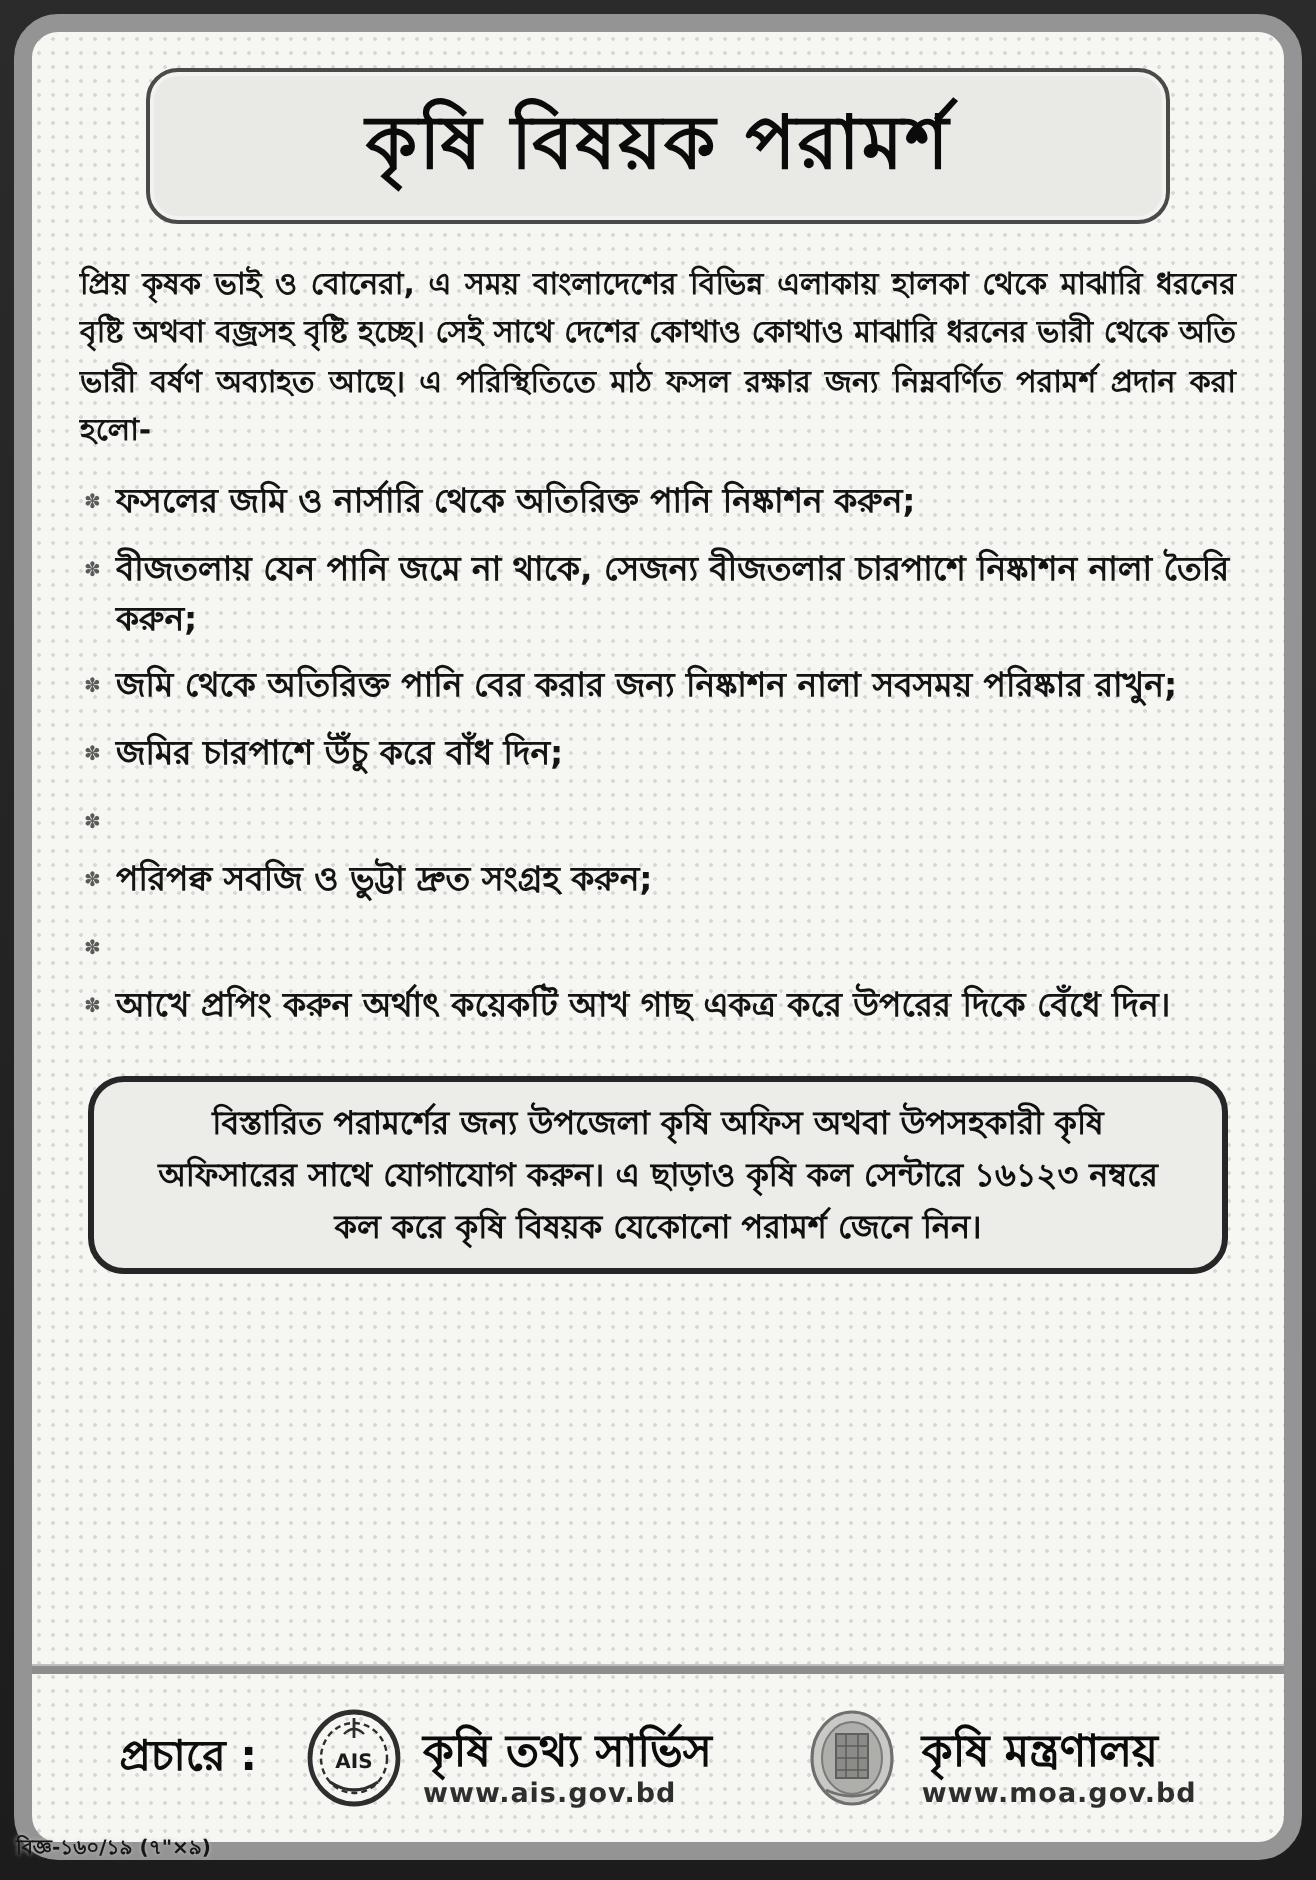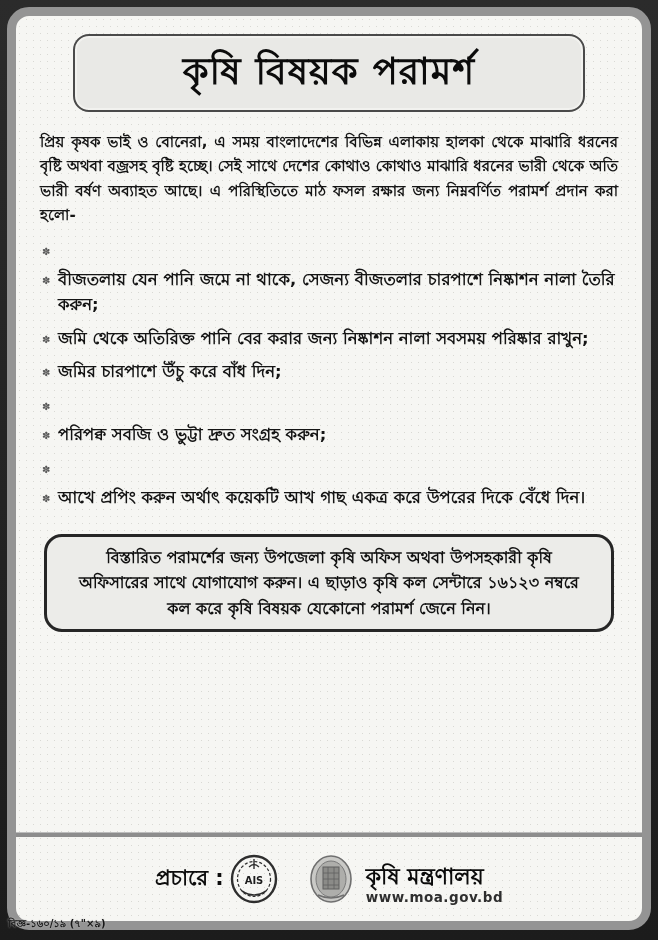--- a/index.html
+++ b/index.html
@@ -93,21 +93,21 @@
   .divider {
     margin: auto -20px 0 -20px;
     height: 4px;
     background: #8d8d8d;
     border-top: 1px solid #bdbdbd;
   }
   .footer {
     display: flex;
     align-items: center;
     justify-content: center;
-    gap: 1px;
+    gap: 19px;
     padding: 16px 0 10px 0;
   }
   .pub-label {
     font-size: 21px;
     font-weight: bold;
     color: #0d0d0d;
     margin-right: 4px;
   }
   .org { display: flex; align-items: flex-end; gap: 10px; }
   .org + .org { margin-left: 26px; }
@@ -144,20 +144,21 @@
 
     <div class="title-box">
       <h1>কৃষি বিষয়ক পরামর্শ</h1>
     </div>
 
     <p class="intro">প্রিয় কৃষক ভাই ও বোনেরা, এ সময় বাংলাদেশের বিভিন্ন এলাকায় হালকা থেকে মাঝারি ধরনের বৃষ্টি অথবা বজ্রসহ বৃষ্টি হচ্ছে। সেই সাথে দেশের কোথাও কোথাও মাঝারি ধরনের  ভারী থেকে অতি ভারী বর্ষণ অব্যাহত আছে। এ পরিস্থিতিতে মাঠ ফসল রক্ষার জন্য নিম্নবর্ণিত পরামর্শ প্রদান করা হলো-</p>
 
     <ul class="advisory-list">
       <li>
         <span class="bullet">✽</span>
+        <span>ফসলের জমি ও নার্সারি থেকে অতিরিক্ত পানি নিষ্কাশন করুন;</span>
       </li>
       <li>
         <span class="bullet">✽</span>
         <span>বীজতলায় যেন পানি জমে না থাকে, সেজন্য বীজতলার চারপাশে নিষ্কাশন নালা তৈরি করুন;</span>
       </li>
       <li>
         <span class="bullet">✽</span>
         <span>জমি থেকে অতিরিক্ত পানি বের করার জন্য নিষ্কাশন নালা সবসময় পরিষ্কার রাখুন;</span>
       </li>
       <li>
@@ -193,20 +194,24 @@
         <span>
           <svg class="org-logo" viewBox="0 0 50 52" xmlns="http://www.w3.org/2000/svg">
             <ellipse cx="25" cy="26" rx="22" ry="23" fill="none" stroke="#2e2e2e" stroke-width="2.4"></ellipse>
             <ellipse cx="25" cy="26" rx="16.5" ry="17.5" fill="none" stroke="#2e2e2e" stroke-width="1.2" stroke-dasharray="3 2"></ellipse>
             <line x1="25" y1="6" x2="25" y2="16" stroke="#2e2e2e" stroke-width="1.4"></line>
             <path d="M20 14 Q25 9 30 14" fill="none" stroke="#2e2e2e" stroke-width="1.2"></path>
             <text x="25" y="31" text-anchor="middle" font-size="10" font-weight="bold" fill="#1c1c1c" font-family="DejaVu Sans, sans-serif">AIS</text>
             <path d="M13 38 Q25 46 37 38" fill="none" stroke="#2e2e2e" stroke-width="1.6"></path>
           </svg>
         </span>
+        <div class="org-text">
+          <div class="org-name">কৃষি তথ্য সার্ভিস</div>
+          <div class="org-url">www.ais.gov.bd</div>
+        </div>
       </div>
 
       <div class="org">
         <span>
           <svg class="org-logo" viewBox="0 0 50 52" xmlns="http://www.w3.org/2000/svg">
             <ellipse cx="25" cy="26" rx="20" ry="23" fill="#c9c9c6" stroke="#6f6f6f" stroke-width="1.6"></ellipse>
             <ellipse cx="25" cy="26" rx="15" ry="18" fill="#aeaeab" stroke="#7a7a7a" stroke-width="1"></ellipse>
             <rect x="17" y="14" width="16" height="22" fill="#8b8b88" stroke="#5f5f5f" stroke-width="1"></rect>
             <line x1="17" y1="20" x2="33" y2="20" stroke="#5f5f5f" stroke-width="0.8"></line>
             <line x1="17" y1="26" x2="33" y2="26" stroke="#5f5f5f" stroke-width="0.8"></line>

